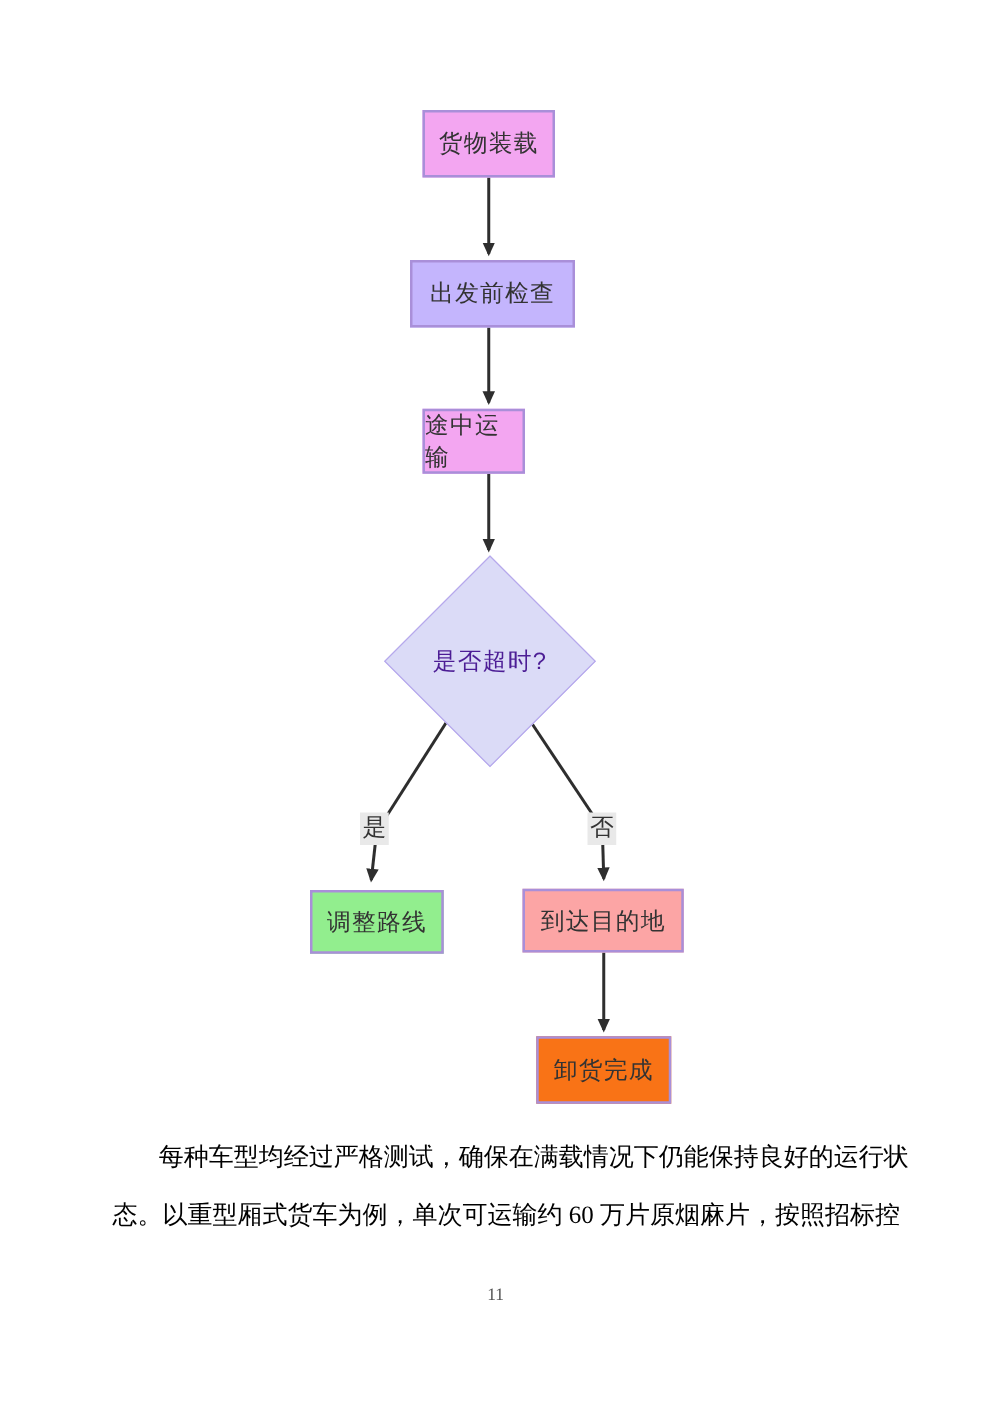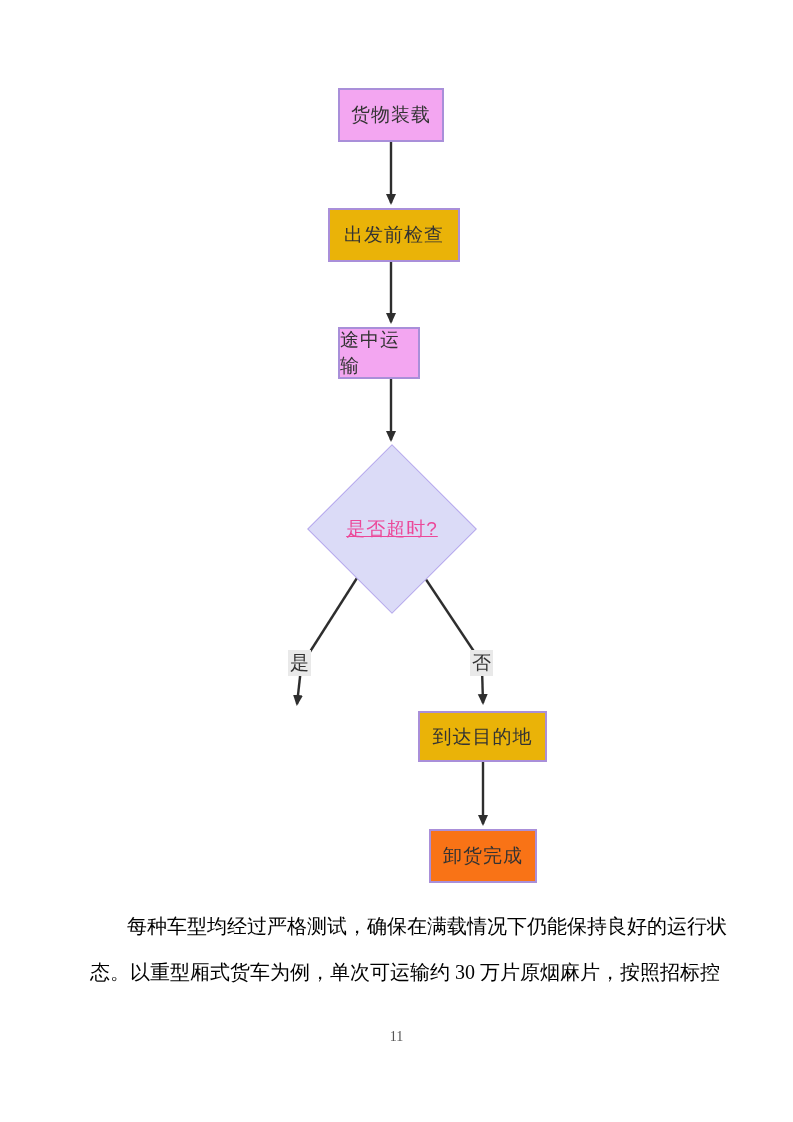--- a/index.html
+++ b/index.html
@@ -42,23 +42,22 @@
     transform: rotate(45deg);
     border: 1.5px solid #B6A8EC;
   }
   .decision-label {
     position: absolute;
     left: 0; top: 0; right: 0; bottom: 0;
     display: flex;
     align-items: center;
     justify-content: center;
     font-size: 19px;
-    color: #ec4899;
+    color: #4c1d95;
     letter-spacing: 1px;
-    text-decoration: underline;
   }
   .edge-label {
     position: absolute;
     background: #E9E9E9;
     color: #333333;
     font-size: 19px;
     line-height: 26px;
     padding: 0 2px;
     z-index: 3;
   }
@@ -109,46 +108,49 @@
       <path d="M425 578 L477 656"></path>
       <path d="M482 668 L483 703" marker-end="url(#ah)"></path>
       <path d="M483 762 L483 824" marker-end="url(#ah)"></path>
     </g>
   </svg>
 
   <div class="node" style="left: 338px; top: 88px; width: 106px; height: 54px; background: rgb(243, 166, 241);">
     <span>货物装载</span>
   </div>
 
-  <div class="node" style="left: 328px; top: 208px; width: 132px; height: 54px; background: #eab308;">
+  <div class="node" style="left: 328px; top: 208px; width: 132px; height: 54px; background: #c4b5fd;">
     <span>出发前检查</span>
   </div>
 
   <div class="node" style="left: 338px; top: 327px; width: 82px; height: 52px; background: rgb(243, 166, 241);">
     <span>途中运输</span>
   </div>
 
   <div class="decision-wrap">
     <div class="decision-shape" style="background: rgb(219, 219, 247);"></div>
     <div class="decision-label">是否超时?</div>
   </div>
 
   <div class="edge-label" style="left:288px; top:650px;">是</div>
 
   <div class="edge-label" style="left:470px; top:650px;">否</div>
 
+  <div class="node" style="left: 248px; top: 712px; width: 107px; height: 51px; background: rgb(146, 238, 142);">
+    <span>调整路线</span>
+  </div>
 
-  <div class="node" style="left: 418px; top: 711px; width: 129px; height: 51px; background: #eab308;">
+  <div class="node" style="left: 418px; top: 711px; width: 129px; height: 51px; background: #fca5a5;">
     <span>到达目的地</span>
   </div>
 
   <div class="node" style="left: 429px; top: 829px; width: 108px; height: 54px; background: #f97316;">
     <span>卸货完成</span>
   </div>
 
   <div class="paragraph">
     <div class="para-line indented">每种车型均经过严格测试，确保在满载情况下仍能保持良好的运行状</div>
-    <div class="para-line">态。以重型厢式货车为例，单次可运输约 30 万片原烟麻片，按照招标控</div>
+    <div class="para-line">态。以重型厢式货车为例，单次可运输约 60 万片原烟麻片，按照招标控</div>
   </div>
 
   <div class="page-number">11</div>
 
 </div>
 
 </body></html>

